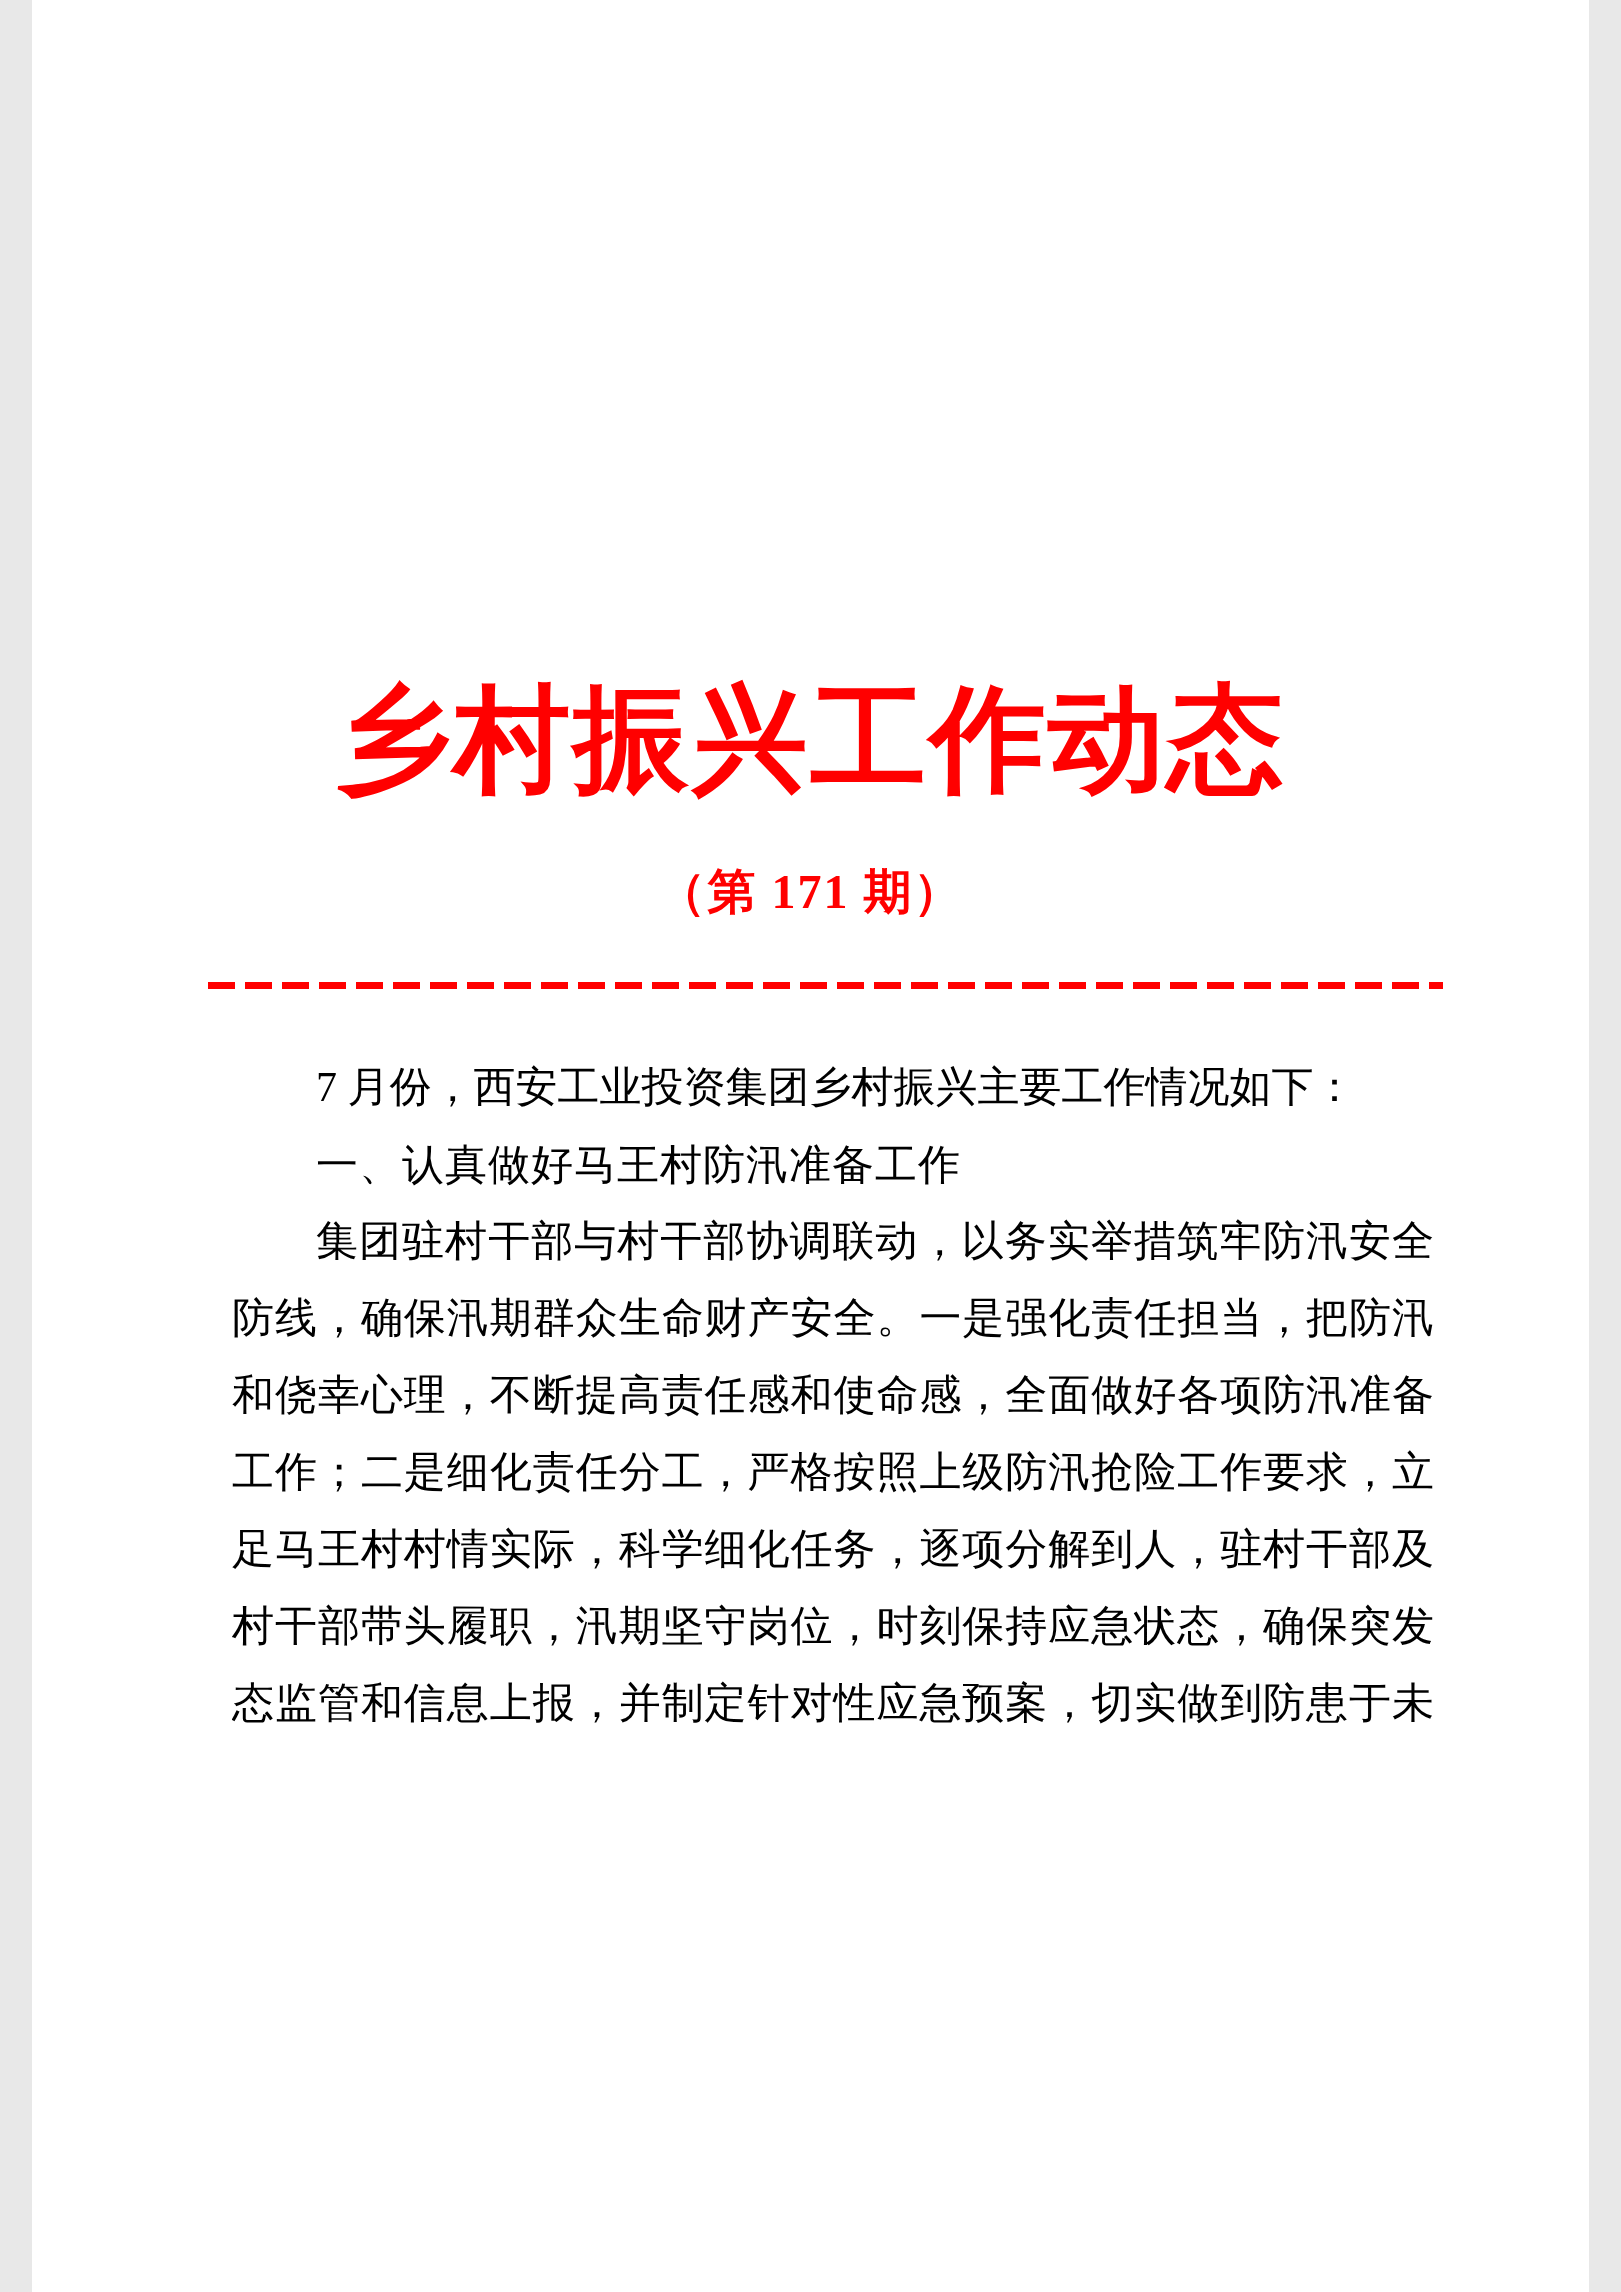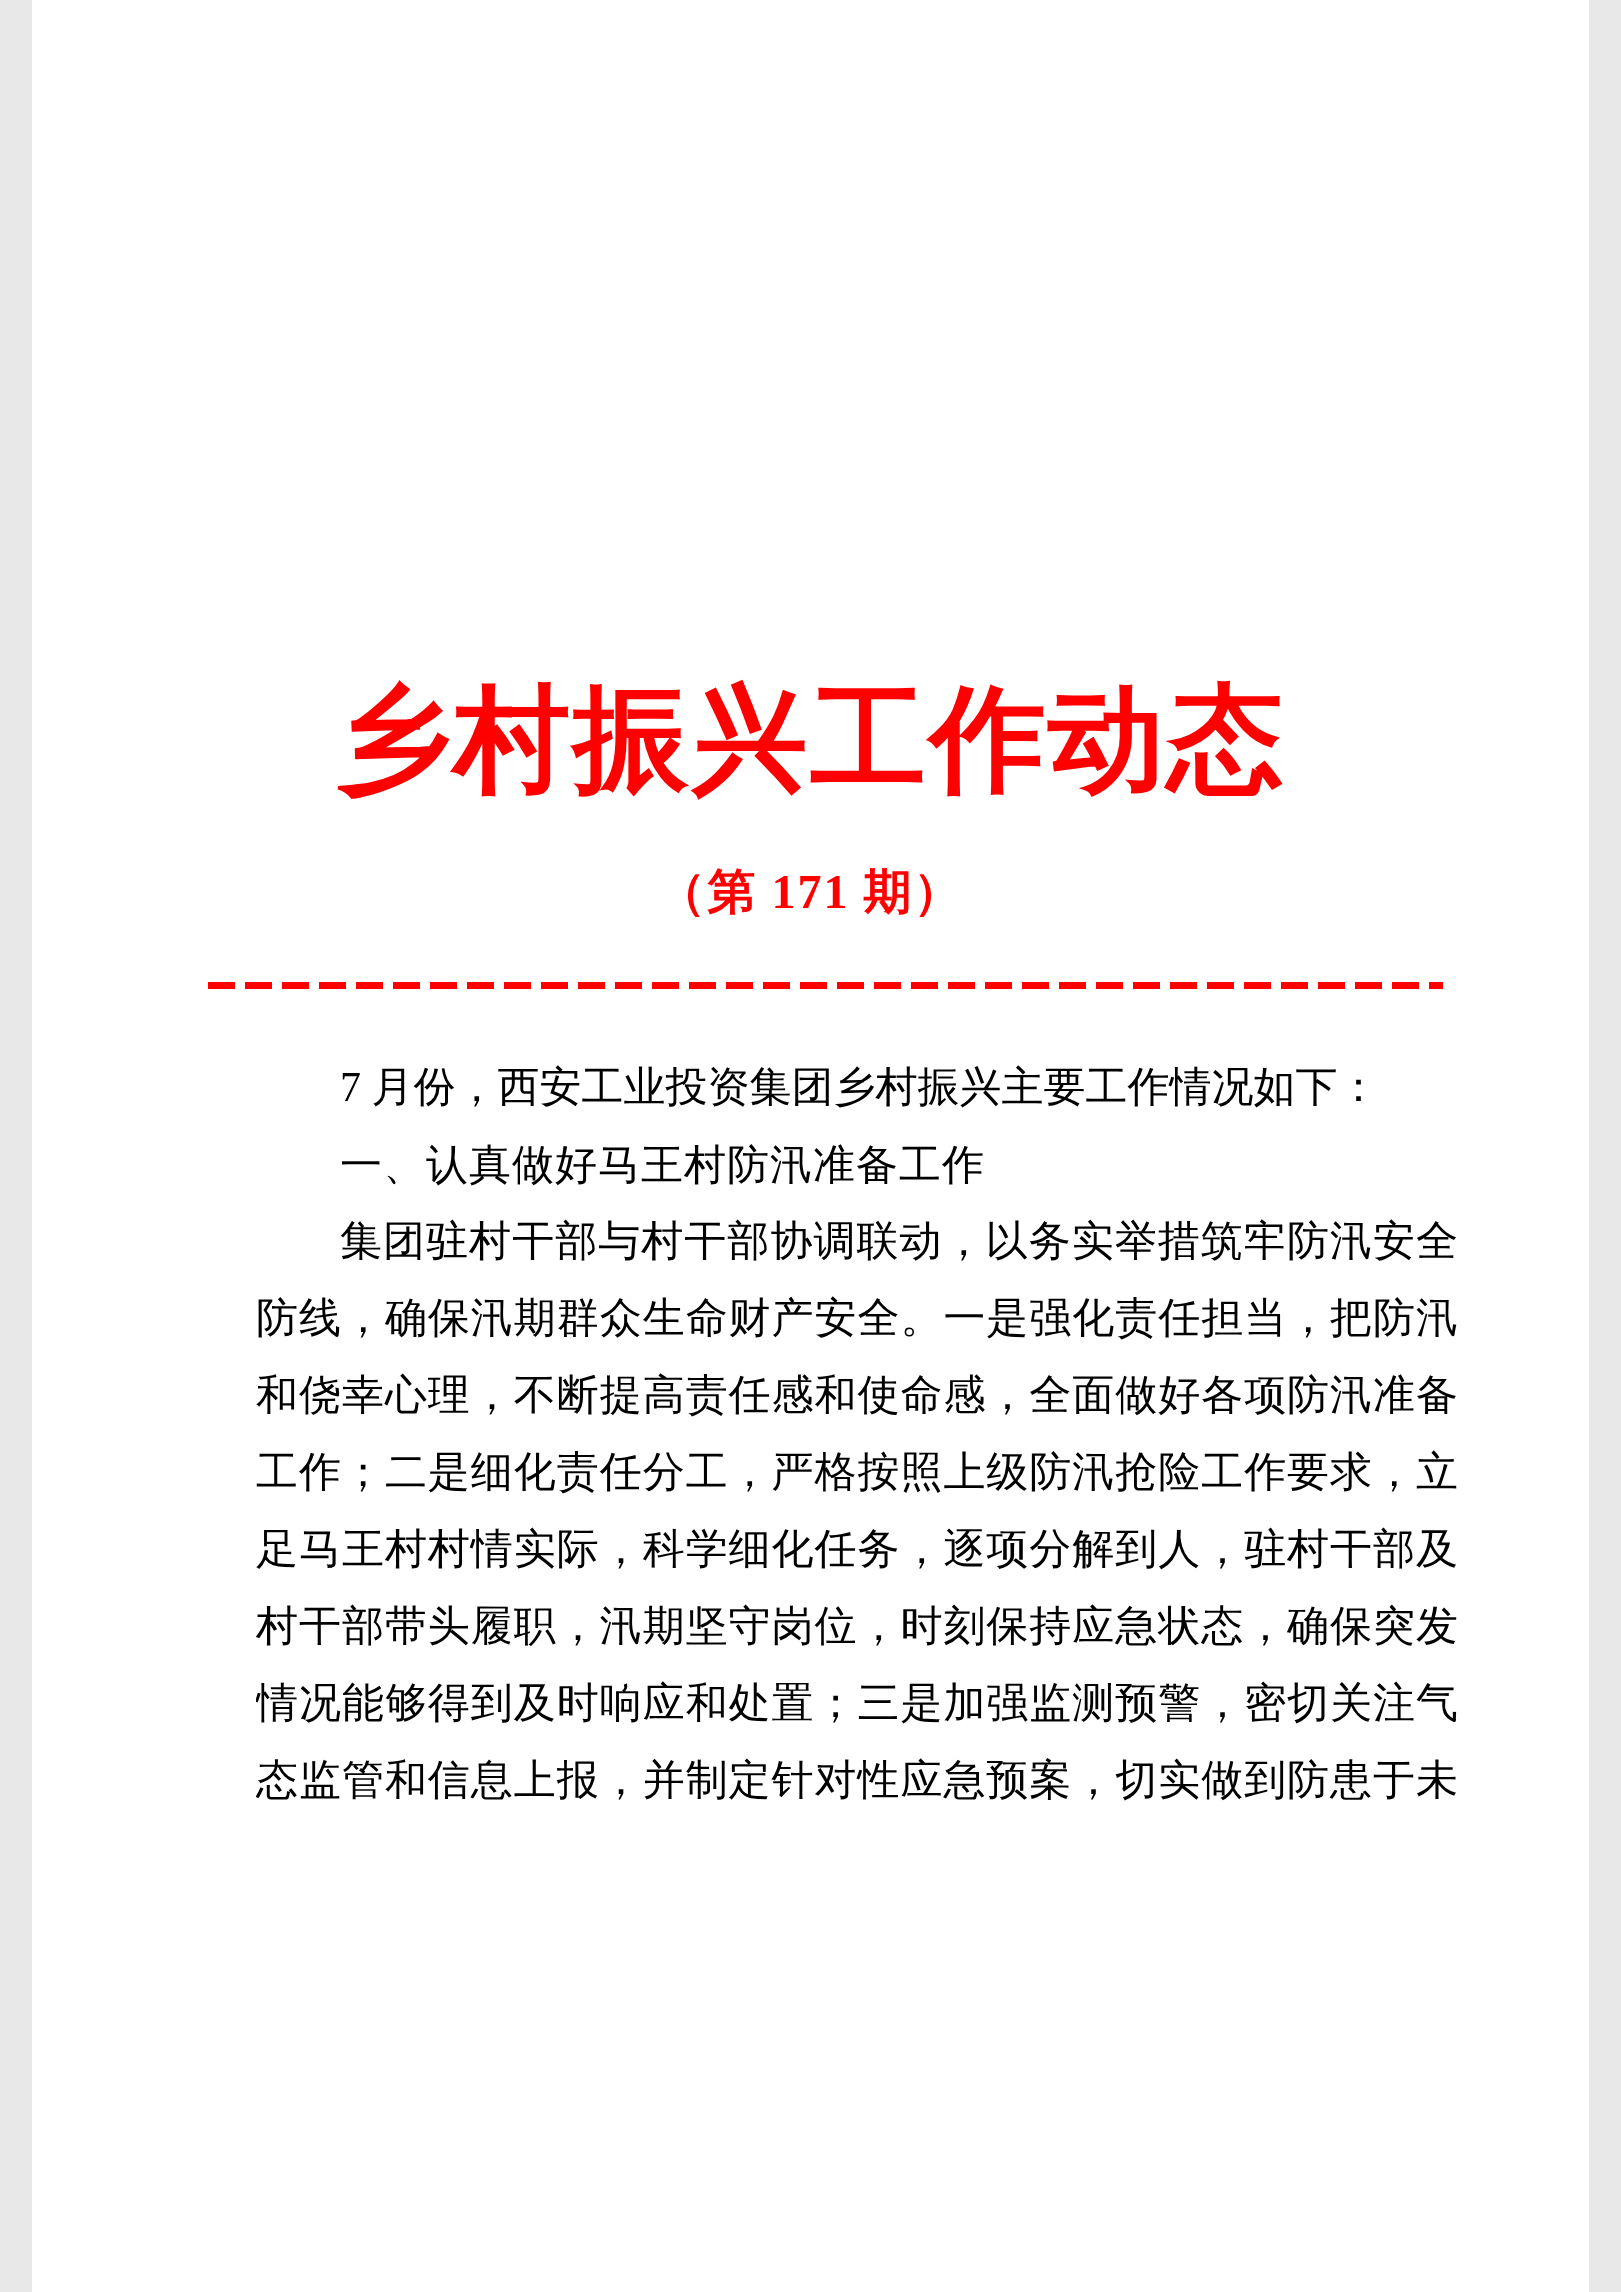--- a/index.html
+++ b/index.html
@@ -47,21 +47,21 @@
     position: absolute;
     top: 982px;
     left: 176px;
     width: 1235px;
     height: 6.9px;
     background: repeating-linear-gradient(90deg, #ff0000 0 27.4px, transparent 27.4px 37px);
   }
   .document-body {
     position: absolute;
     top: 1049px;
-    left: 224px;
+    left: 200px;
     width: 1202px;
     font-size: 42px;
   }
   .line {
     height: 77px;
     line-height: 77px;
     white-space: nowrap;
   }
   .indent {
     text-indent: 84px;
@@ -102,20 +102,19 @@
 
 
     <div class="line just">和侥幸心理，不断提高责任感和使命感，全面做好各项防汛准备</div>
 
     <div class="line just">工作；二是细化责任分工，严格按照上级防汛抢险工作要求，立</div>
 
     <div class="line just">足马王村村情实际，科学细化任务，逐项分解到人，驻村干部及</div>
 
     <div class="line just">村干部带头履职，汛期坚守岗位，时刻保持应急状态，确保突发</div>
 
-    <div class="line just">情况能够得到及时响应和处置；三是加强监测预警，密切关注气</div>
 
 
     <div class="line just">态监管和信息上报，并制定针对性应急预案，切实做到防患于未</div>
 
   </div>
 </div>
 
 
 </body></html>

